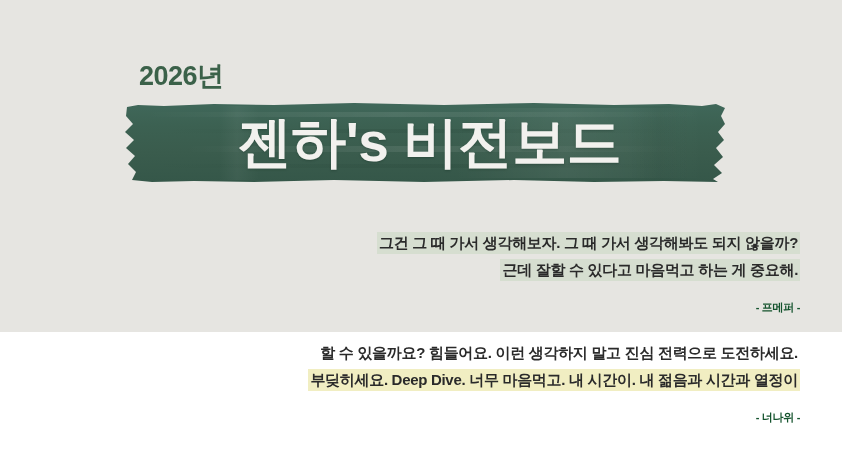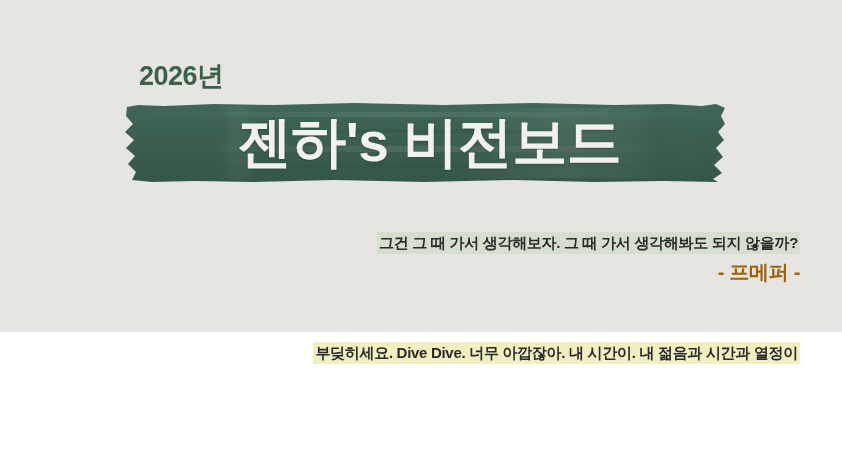--- a/index.html
+++ b/index.html
@@ -88,27 +88,27 @@
   .quote-line > span.mark {
     padding: 2px 2px 3px 2px;
     box-decoration-break: clone;
     -webkit-box-decoration-break: clone;
   }
   .hl-green > span.mark { background: #d6ded0; }
   .hl-yellow > span.mark { background: #f1eec2; }
   .hl-none > span.mark { background: transparent; }
 
   .quote-attrib {
-    font-size: 20px;
+    font-size: 11px;
     font-weight: 700;
     letter-spacing: -0.3px;
-    color: #a16207;
+    color: #14532d;
     line-height: 27px;
     height: 27px;
-    margin-top: 3px;
+    margin-top: 11px;
   }
 </style>
 </head>
 <body>
 
 <div id="board">
 
   <div id="year-label">2026년</div>
 
   <div id="title-banner">
@@ -148,20 +148,23 @@
       <rect x="30" y="62" width="540" height="4" fill="url(#streak2)"></rect>
       <rect x="330" y="6" width="250" height="70" fill="url(#streak1)" opacity="0.7"></rect>
       <rect x="505" y="4" width="60" height="74" fill="url(#streak2)" opacity="0.55"></rect>
       <rect x="95" y="4" width="40" height="74" fill="url(#streak1)" opacity="0.5"></rect>
     </svg>
     <div id="title-text">젠하's 비전보드</div>
   </div>
 
   <div class="quote-block" id="quote-block-1">
     <div class="quote-line hl-green"><span class="mark">그건 그 때 가서 생각해보자. 그 때 가서 생각해봐도 되지 않을까?</span></div>
+    <div class="quote-line hl-green"><span class="mark">근데 잘할 수 있다고 마음먹고 하는 게 중요해.</span></div>
     <div class="quote-attrib">- 프메퍼 -</div>
   </div>
 
   <div class="quote-block" id="quote-block-2">
-    <div class="quote-line hl-yellow"><span class="mark">부딪히세요. Dive Dive. 너무 아깝잖아. 내 시간이. 내 젊음과 시간과 열정이</span></div>
+    <div class="quote-line hl-none"><span class="mark">할 수 있을까요? 힘들어요. 이런 생각하지 말고 진심 전력으로 도전하세요.</span></div>
+    <div class="quote-line hl-yellow"><span class="mark">부딪히세요. Deep Dive. 너무 마음먹고. 내 시간이. 내 젊음과 시간과 열정이</span></div>
+    <div class="quote-attrib">- 너나위 -</div>
   </div>
 
 </div>
 
 </body></html>

